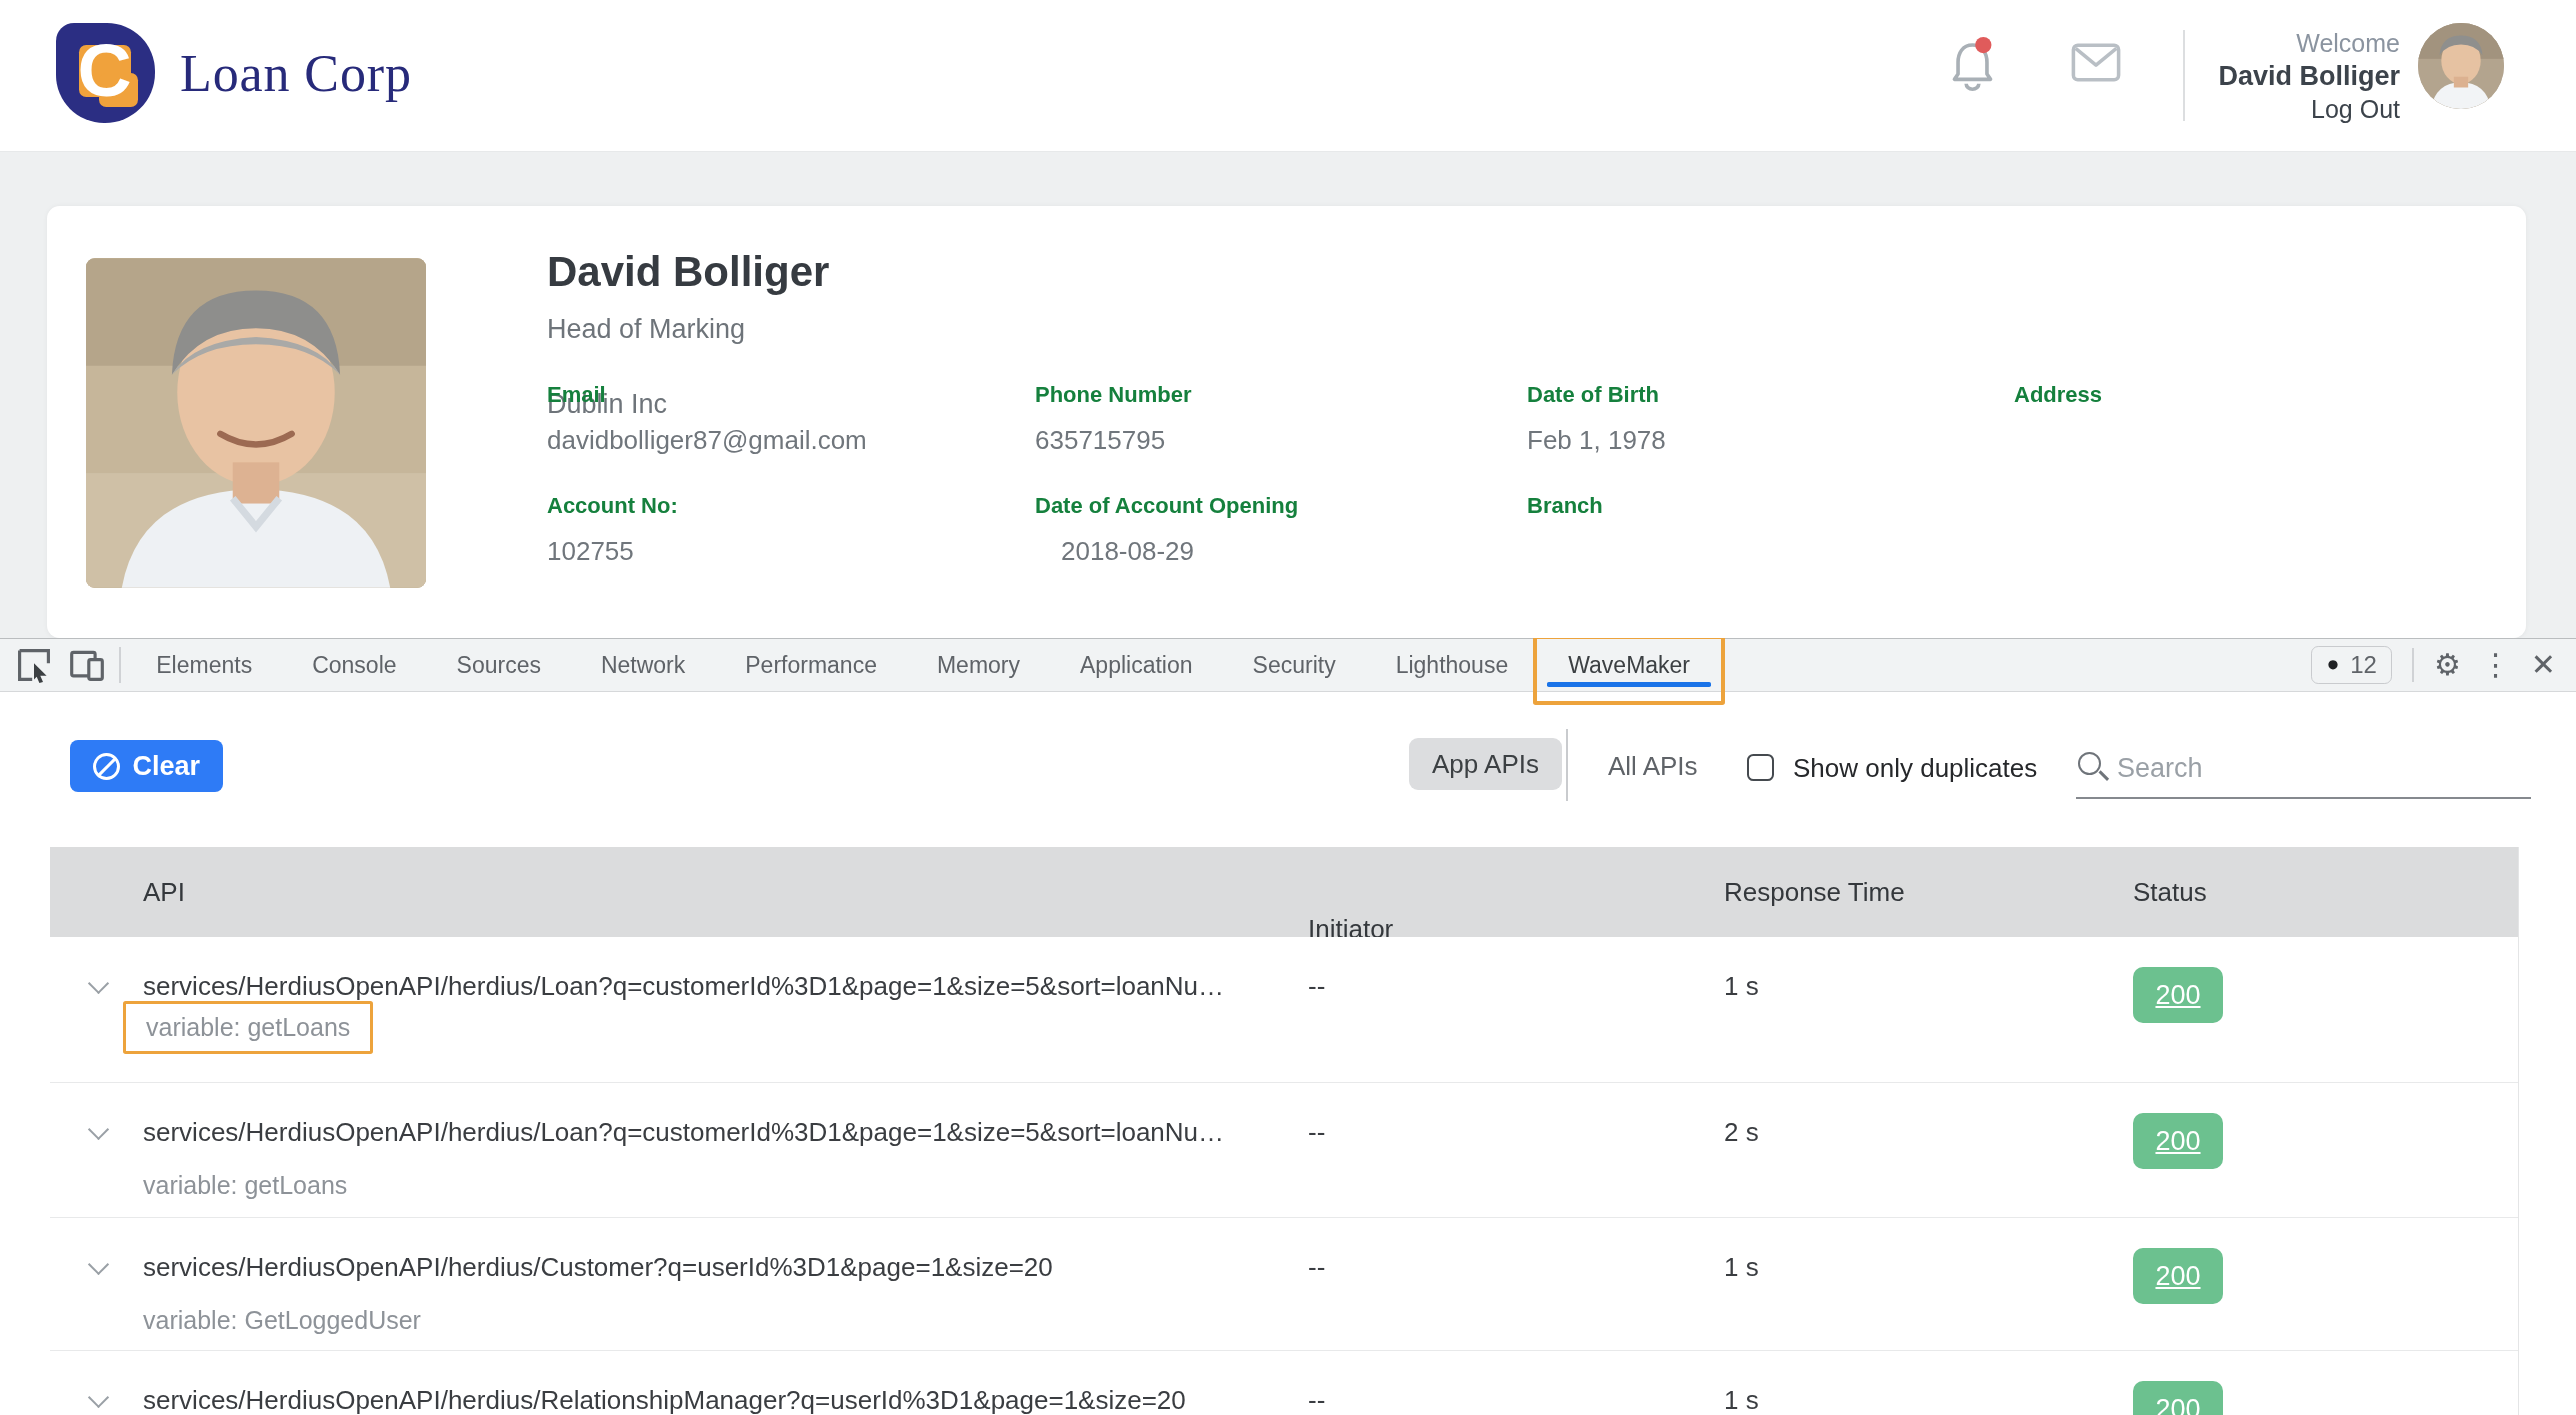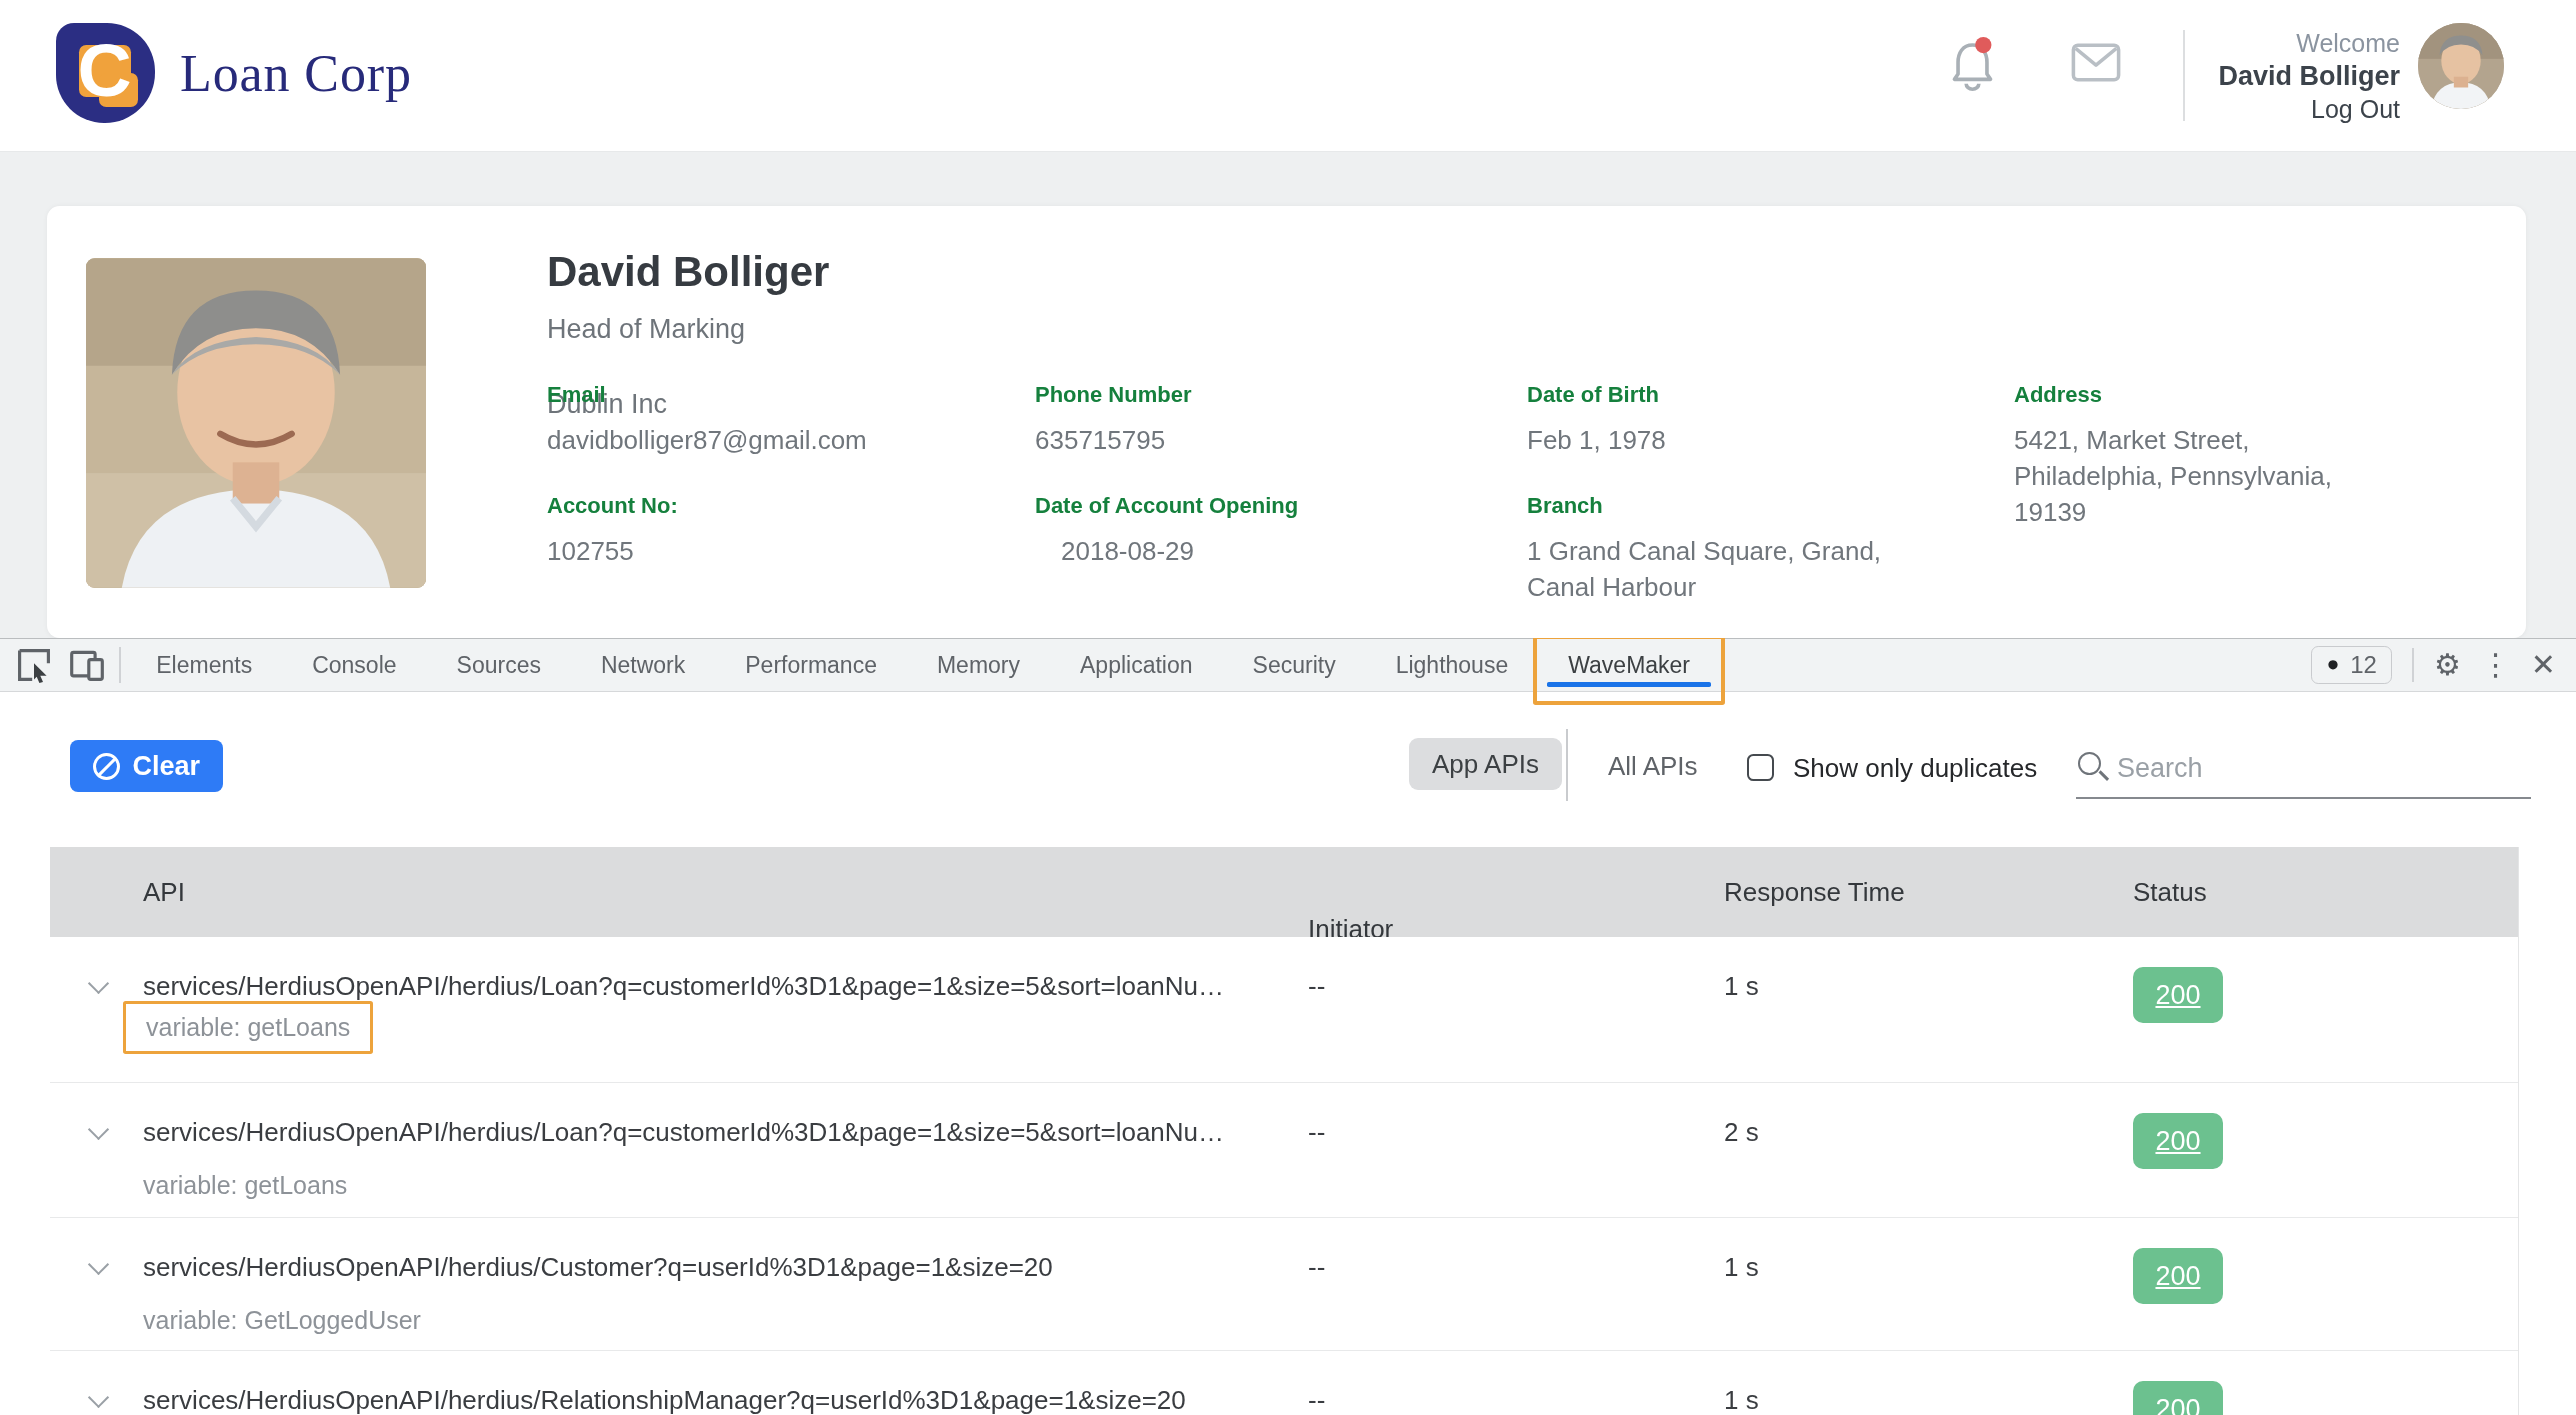--- a/index.html
+++ b/index.html
@@ -167,30 +167,28 @@
   <div class="f-label" style="left:500px;  top:176px;">Email</div>
   <div class="f-value" style="left:500px;  top:216px;">davidbolliger87@gmail.com</div>
 
   <div class="f-label" style="left:988px; top:176px;">Phone Number</div>
   <div class="f-value" style="left:988px; top:216px;">635715795</div>
 
   <div class="f-label" style="left:1480px; top:176px;">Date of Birth</div>
   <div class="f-value" style="left:1480px; top:216px;">Feb 1, 1978</div>
 
   <div class="f-label" style="left:1967px; top:176px;">Address</div>
-  <div class="f-value" style="left:1967px; top:216px; max-width:385px;">5421, Market Street, Philadelphia, Pennsylvania, 19139</div>
 
   <div class="f-label" style="left:500px;  top:287px;">Account No:</div>
   <div class="f-value" style="left:500px;  top:327px;">102755</div>
 
   <div class="f-label" style="left:988px; top:287px;">Date of Account Opening</div>
   <div class="f-value" style="left:988px; top:327px;margin-left:26px;">2018-08-29</div>
 
   <div class="f-label" style="left:1480px; top:287px;">Branch</div>
-  <div class="f-value" style="left:1480px; top:327px; max-width:403px;">1 Grand Canal Square, Grand, Canal Harbour</div>
 </div>
 
 <div class="devtools">
 
   <div class="dt-tabbar">
     <div class="dt-icon">
       <svg viewBox="0 0 40 40" width="36" height="36">
         <path d="M4 4 H36 V18 M18 36 H4 V4" fill="none" stroke="#5f6368" stroke-width="3.5"></path>
         <path d="M20 18 L34 32 L27 32 L30 39 L26 40 L23 33 L20 36 Z" fill="#3c4043"></path>
       </svg>

